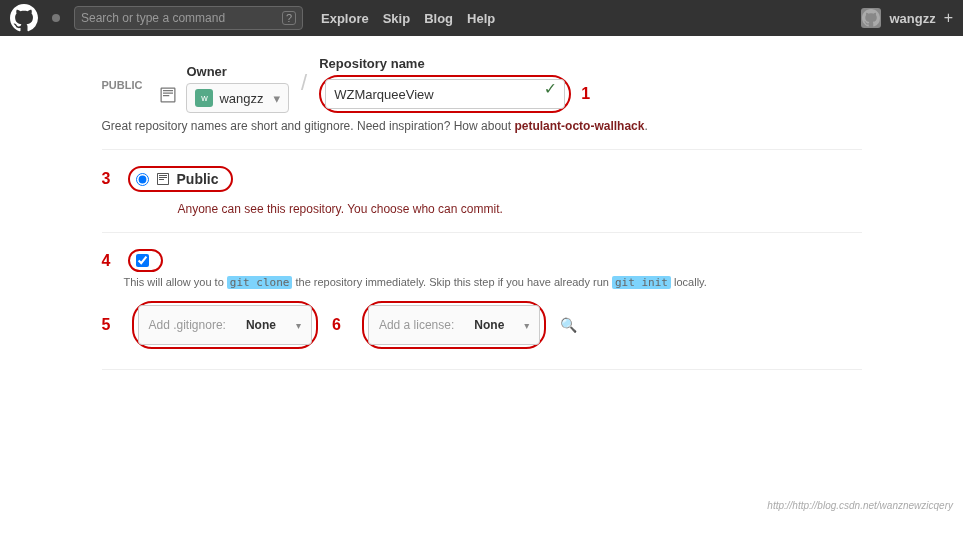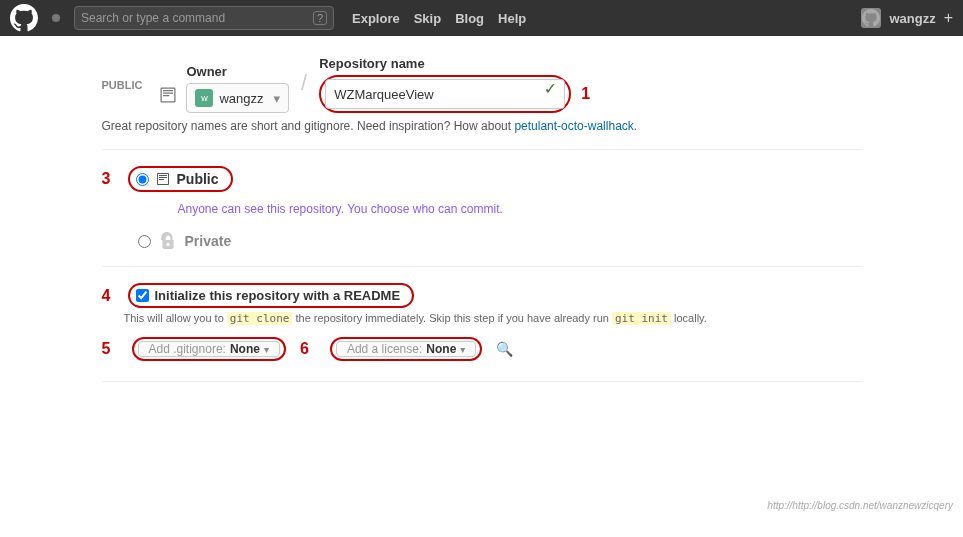--- a/index.html
+++ b/index.html
@@ -31,21 +31,21 @@
       border-radius: 50%;
       margin: 0 4px;
     }
     .search-box {
       display: flex;
       align-items: center;
       background: #444;
       border: 1px solid #666;
       border-radius: 4px;
       padding: 2px 6px;
-      width: 260px;
+      width: 229px;
       height: 24px;
       gap: 4px;
     }
     .search-box input {
       background: transparent;
       border: none;
       outline: none;
       color: #ccc;
       font-size: 12px;
       width: 100%;
@@ -166,22 +166,22 @@
       color: #3c763d;
       font-size: 16px;
     }
 
     .hint-text {
       font-size: 12px;
       color: #555;
       margin-bottom: 14px;
     }
     .hint-text a {
-      color: #0369a1;
-      font-weight: normal;
+      color: #7f1d1d;
+      font-weight: bold;
       text-decoration: none;
     }
 
     
     .desc-label {
       font-weight: bold;
       font-size: 13px;
       margin-bottom: 4px;
     }
     .desc-label span {
@@ -206,21 +206,21 @@
       margin: 16px 0;
     }
     .init-hint {
       font-size: 11px;
       color: #666;
       margin-left: 22px;
       margin-bottom: 12px;
     }
     .init-hint code {
       font-family: monospace;
-      background: #fef9c3;
+      background: #7dd3fc;
       padding: 0 3px;
       border-radius: 2px;
       font-size: 11px;
     }
 
     
     .dropdowns-row {
       display: flex;
       align-items: center;
       gap: 14px;
@@ -228,23 +228,23 @@
     }
     .dropdown-btn {
       display: flex;
       align-items: center;
       border: 1px solid #ccc;
       border-radius: 4px;
       padding: 4px 10px;
       background: #fafafa;
       cursor: pointer;
       font-size: 12px;
-      gap: 4px;
+      gap: 20px;
       color: #555;
-      height: 16px;
+      height: 40px;
     }
     .dropdown-btn .caret {
       font-size: 10px;
       color: #888;
     }
     .dropdown-label-text {
       color: #999;
     }
     .dropdown-value {
       font-weight: bold;
@@ -389,42 +389,33 @@
 
       <div style="border:2px solid #cc0000; border-radius:30px; padding:2px 12px 2px 6px; display:inline-flex; align-items:center; gap:6px;">
         <input type="radio" name="visibility" id="public-radio" checked="" style="">
 
         <svg width="16" height="18" viewBox="0 0 16 16" fill="#555">
           <path d="M3 2h10c.55 0 1 .45 1 1v10c0 .55-.45 1-1 1H3c-.55 0-1-.45-1-1V3c0-.55.45-1 1-1zm0 1v10h10V3H3zm1 1h8v1H4V4zm0 2h8v1H4V6zm0 2h5v1H4V8z"></path>
         </svg>
         <label for="public-radio" style="font-weight:bold; font-size:14px; cursor:pointer;">Public</label>
       </div>
     </div>
-    <p style="font-size:12px; color:#8b5cf6; margin-left:76px; margin-bottom:16px;">Anyone can see this repository. You choose who can commit.</p>
-
-    <div style="display:flex; align-items:center; gap:10px; margin-bottom:4px; margin-left:36px;">
-      <input type="radio" name="visibility" id="private-radio" style="">
-
-      <svg width="14" height="18" viewBox="0 0 12 16" fill="#ccc">
-        <path d="M10 7V5c0-2.76-2.24-5-5-5S0 2.24 0 5v2H.5C.78 7 1 7.22 1 7.5V13c0 1.1.9 2 2 2h6c1.1 0 2-.9 2-2V7.5c0-.28.22-.5.5-.5H10zm-4 5.5c-.83 0-1.5-.67-1.5-1.5s.67-1.5 1.5-1.5 1.5.67 1.5 1.5-.67 1.5-1.5 1.5zM8 7H4V5c0-1.1.9-2 2-2s2 .9 2 2v2z"></path>
-      </svg>
-      <label for="private-radio" style="font-weight:bold; font-size:14px; cursor:pointer; color:#888;">Private</label>
-    </div>
+    <p style="font-size:12px; color:#7f1d1d; margin-left:76px; margin-bottom:0;">Anyone can see this repository. You choose who can commit.</p>
+
   </div>
 
   <hr class="divider">
 
   
   <div>
     <div style="display:flex; align-items:center; gap:10px; margin-bottom:4px;">
       <span class="step-num">4</span>
 
       <div style="border:2px solid #cc0000; border-radius:24px; padding:3px 12px 3px 6px; display:inline-flex; align-items:center; gap:6px;">
         <input type="checkbox" id="init-readme" checked="" style="">
-        <label for="init-readme" style="font-weight:bold; font-size:13px; cursor:pointer;">Initialize this repository with a README</label>
       </div>
     </div>
     <p class="init-hint">
       <span>This will allow you to </span><code>git clone</code><span> the repository immediately. Skip this step if you have already run </span><code>git init</code><span> locally.</span>
     </p>
   </div>
 
   
   <div class="dropdowns-row">
 

